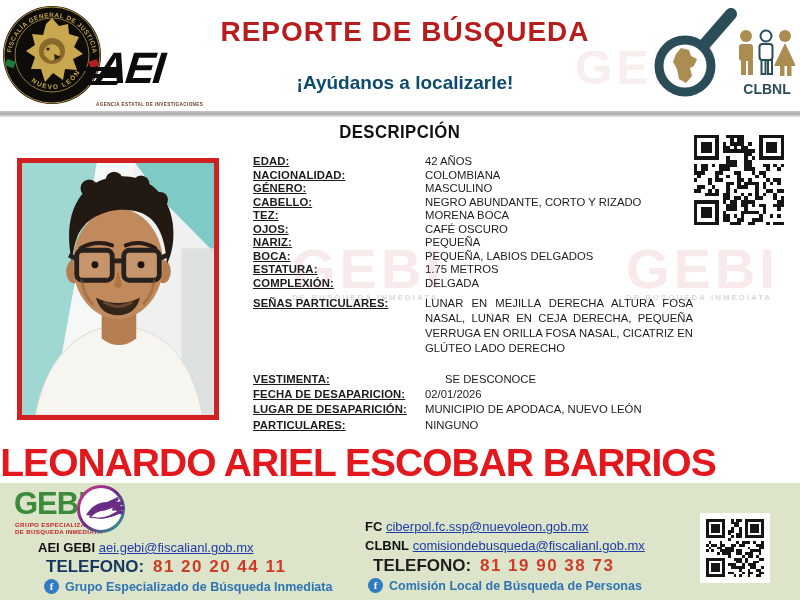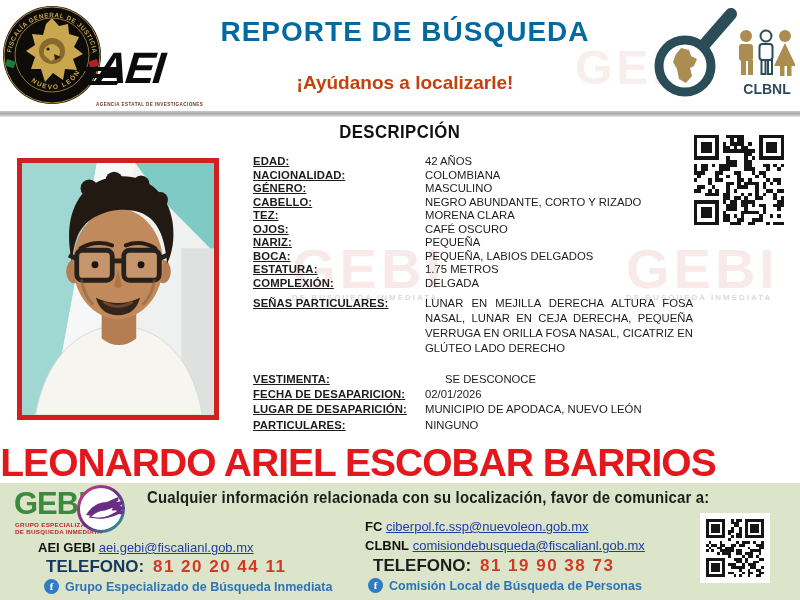--- a/index.html
+++ b/index.html
@@ -1,22 +1,22 @@
 <!DOCTYPE html>
 <html><head>
 <meta charset="utf-8">
 <style>
   html,body{margin:0;padding:0;background:#888;}
   #page{position:relative;width:800px;height:600px;background:#ffffff;overflow:hidden;
         font-family:"Liberation Sans",sans-serif;color:#1c1c1c;}
   
   .hdr-title{position:absolute;left:180px;top:16px;width:450px;text-align:center;
-             font-size:28px;font-weight:bold;color:#0369a1;letter-spacing:1px;}
+             font-size:28px;font-weight:bold;color:#b91c1c;letter-spacing:1px;}
   .hdr-sub{position:absolute;left:180px;top:72px;width:450px;text-align:center;
-           font-size:19px;font-weight:bold;color:#c2410c;}
+           font-size:19px;font-weight:bold;color:#0c4a6e;}
   .seal{position:absolute;left:2px;top:2px;width:100px;height:106px;}
   .aei{position:absolute;left:96px;top:46px;width:120px;height:64px;}
   .aei-word{font-style:italic;font-weight:bold;font-size:44px;color:#0c0c0c;
             letter-spacing:-2px;transform:skewX(-6deg);display:inline-block;line-height:44px;}
   .aei-stripes{position:absolute;left:-12px;top:18px;width:34px;height:26px;}
   .aei-stripes div{height:4px;background:#0c0c0c;margin:3px 0;transform:skewX(-35deg);}
   .aei-cap{position:absolute;left:0px;top:56px;width:150px;font-size:4.6px;font-weight:bold;
            color:#6b3a2a;letter-spacing:.4px;}
   .clbnl{position:absolute;left:645px;top:4px;width:150px;height:104px;}
   .hdr-divider{position:absolute;left:0;top:111px;width:800px;height:6px;
@@ -414,21 +414,21 @@
       <div class="drow">
       <div class="dlabel">GÉNERO:</div>
       <div class="dvalue">MASCULINO</div>
     </div>
       <div class="drow">
       <div class="dlabel">CABELLO:</div>
       <div class="dvalue">NEGRO ABUNDANTE,  CORTO Y RIZADO</div>
     </div>
       <div class="drow">
       <div class="dlabel">TEZ:</div>
-      <div class="dvalue">MORENA CLARA</div>
+      <div class="dvalue">MORENA BOCA</div>
     </div>
       <div class="drow">
       <div class="dlabel">OJOS:</div>
       <div class="dvalue">CAFÉ OSCURO</div>
     </div>
       <div class="drow">
       <div class="dlabel">NARIZ:</div>
       <div class="dvalue">PEQUEÑA</div>
     </div>
       <div class="drow">
@@ -480,23 +480,20 @@
         <stop offset="0" stop-color="#d43c8a"></stop>
           <stop offset="0.5" stop-color="#6a2d84"></stop>
           <stop offset="1" stop-color="#2aa198"></stop>
       </linearGradient>
     </defs>
     <circle cx="25" cy="25" r="22.5" fill="#ffffff" stroke="url(#gr)" stroke-width="3"></circle>
     <path d="M10,31 q8,-13 21,-13 l11,-5 q2,3 -2,5 l7,-1 q1,3 -3,5 l5,1 q0,3 -4,3 l3,2 q-1,3 -5,2 q-15,7 -25,3 q-5,-2 -8,-2 Z" fill="#6a2d84"></path>
     <path d="M14,33 q7,-7 15,-7 l8,-3 q1,2 -1,3 l5,0 q1,2 -2,3 q-10,6 -18,5 Z" fill="#ffffff" stroke="#6a2d84" stroke-width="1.2"></path>
   </svg>
 
-  <div class="callout">
-    <span>Cualquier información relacionada con su localización, favor de comunicar a:</span>
-  </div>
 
   <div class="c-left line-email" style="top:540px;">
     <b>AEI GEBI</b>
     <a href="#">aei.gebi@fiscalianl.gob.mx</a>
   </div>
   <div class="c-left line-phone" style="top:557px;">
     <span>TELEFONO:</span>
     <span class="num">81 20 20 44 11</span>
   </div>
   <div class="fb-row" style="left:44px;top:579px;">

